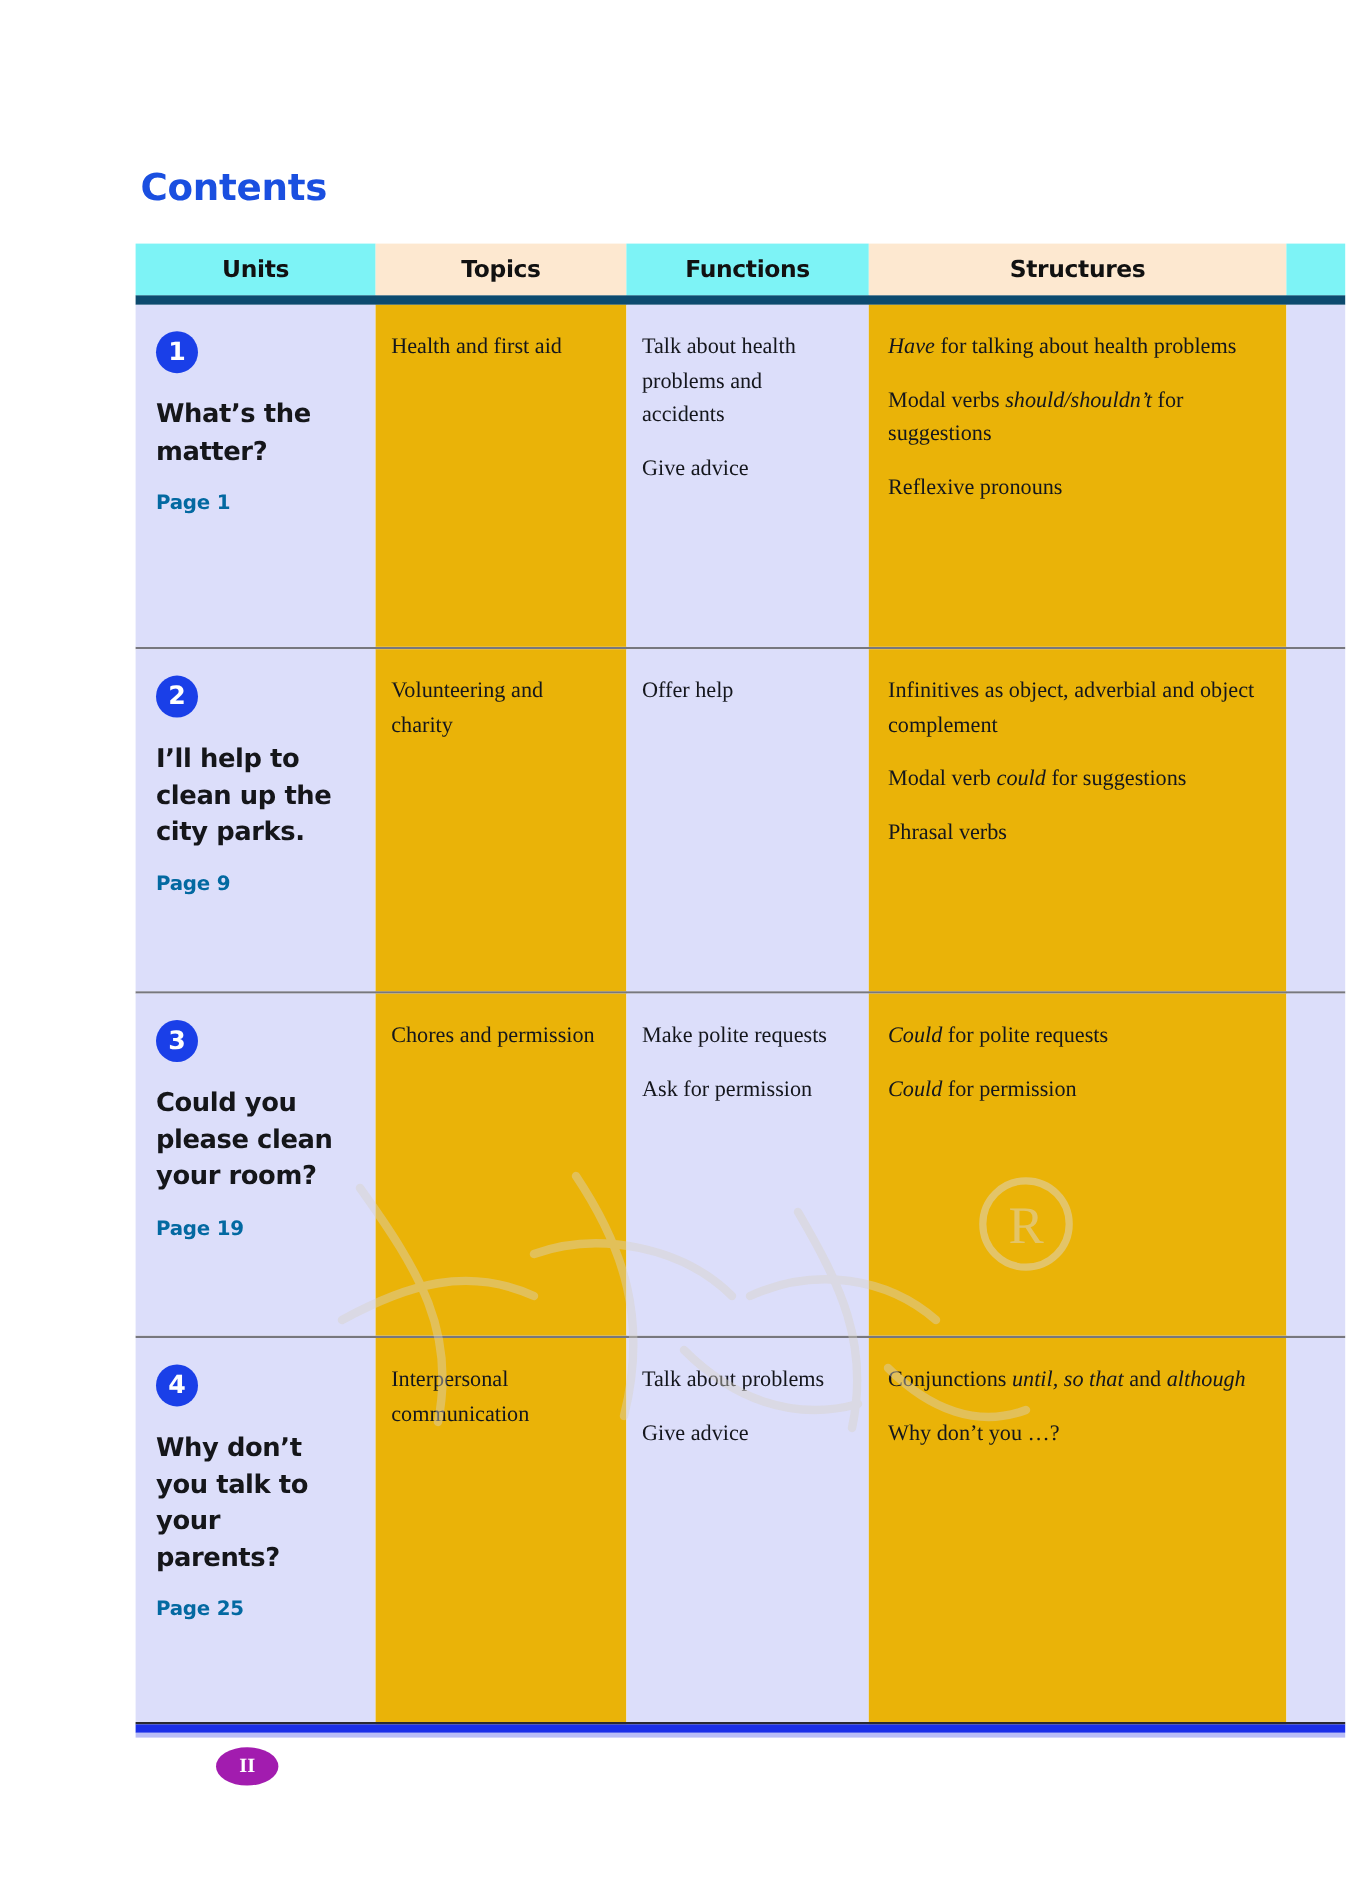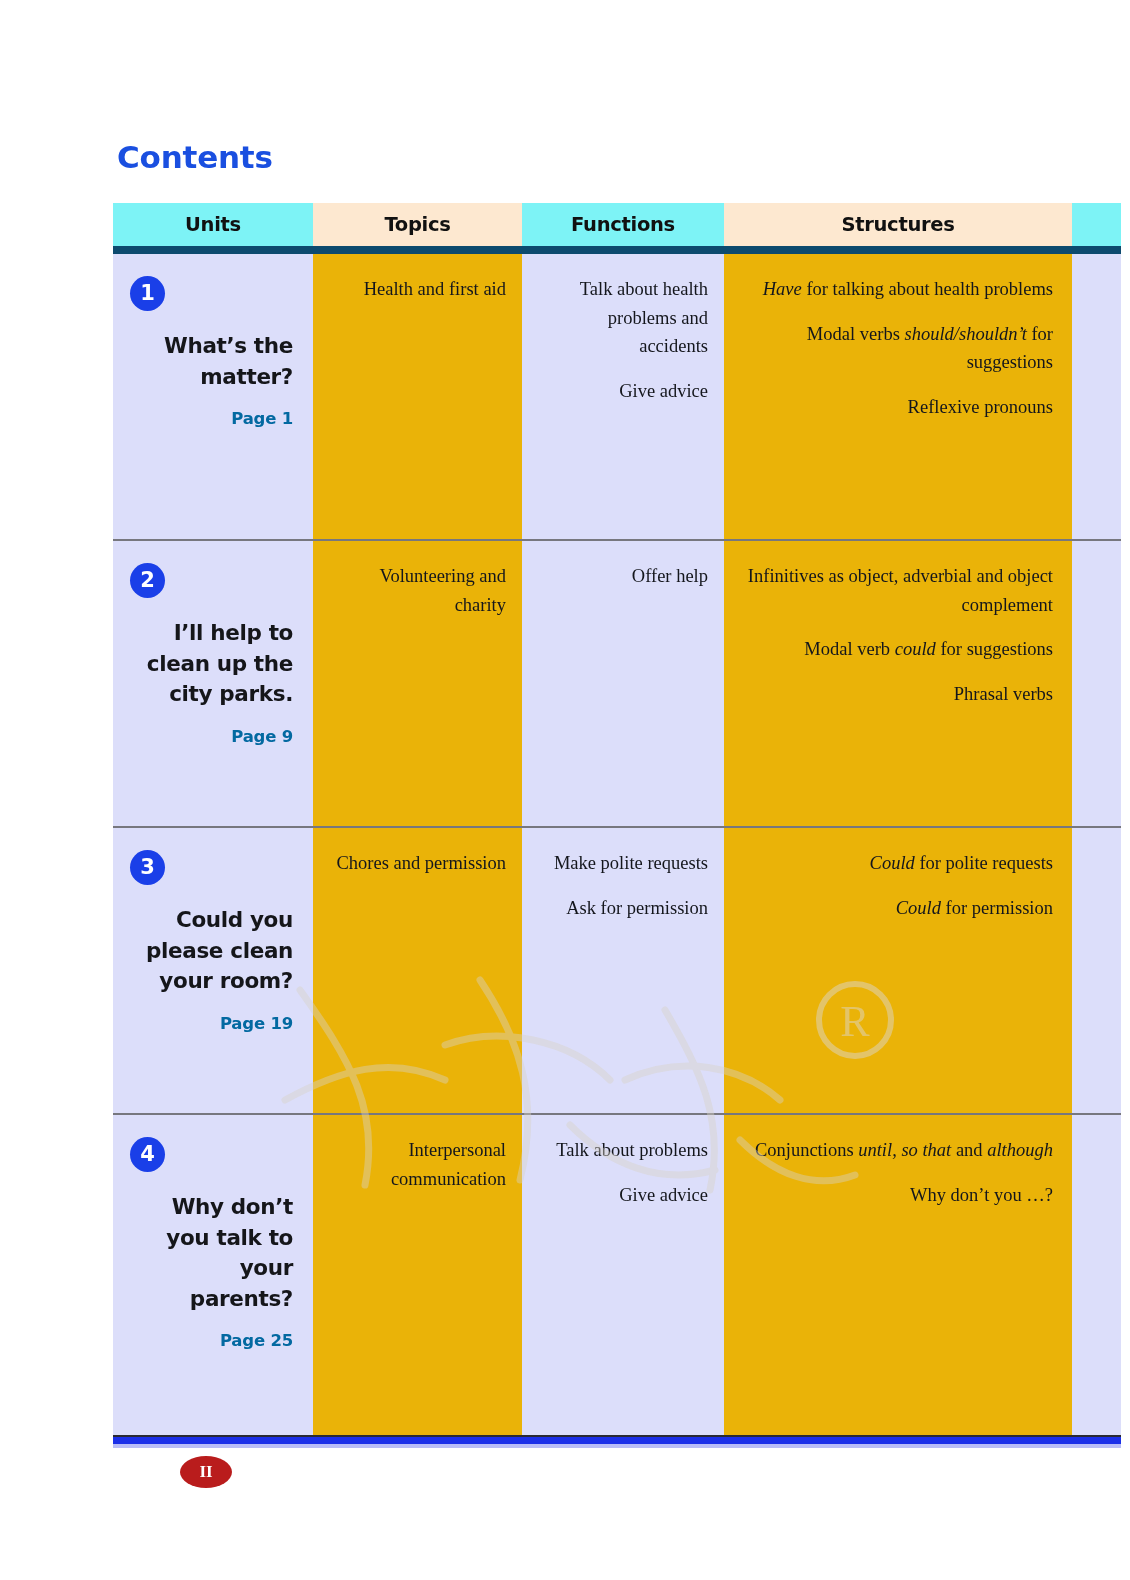--- a/index.html
+++ b/index.html
@@ -12,21 +12,20 @@
     position: relative;
     overflow: hidden;
   }
 
   .page {
     position: absolute;
     left: 0; top: 0;
     width: 1130px;
     height: 1580px;
     background: #ffffff;
-    text-align: right;
   }
 
   
   .watermark {
     position: absolute;
     left: 270px;
     top: 950px;
     width: 660px;
     height: 260px;
     pointer-events: none;
@@ -177,21 +176,21 @@
   }
 
   
   .footer-badge {
     position: absolute;
     left: 180px;
     top: 1456px;
     width: 52px;
     height: 32px;
     border-radius: 50%;
-    background: #b91c1c;
+    background: #a21caf;
     display: flex;
     align-items: center;
     justify-content: center;
     color: #ffffff;
     font-size: 17px;
     font-weight: bold;
     font-family: "Liberation Serif", serif;
     z-index: 5;
   }
 </style>

